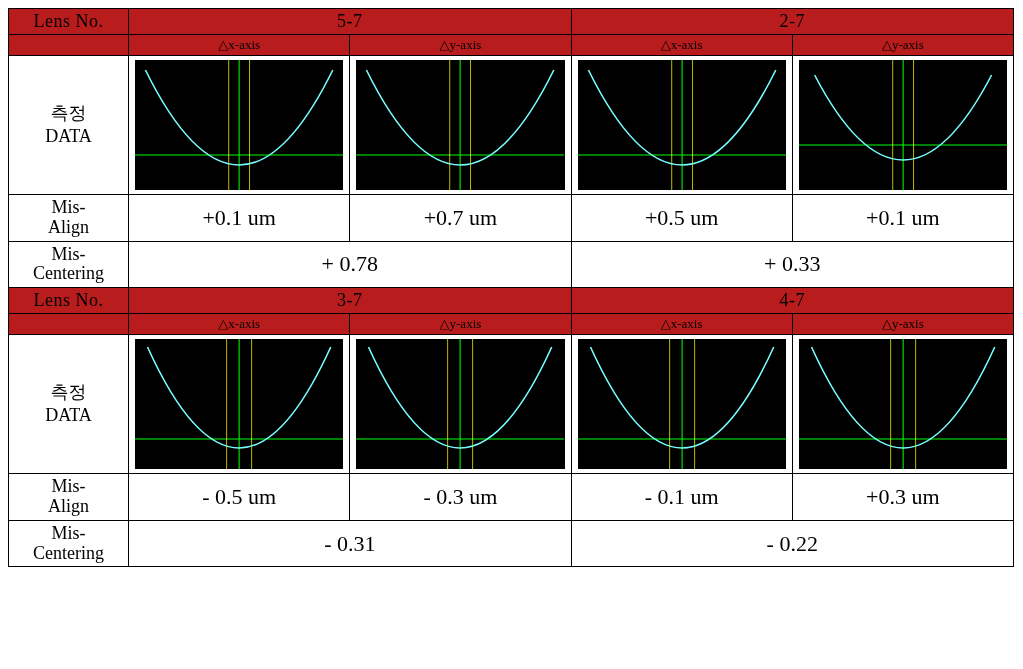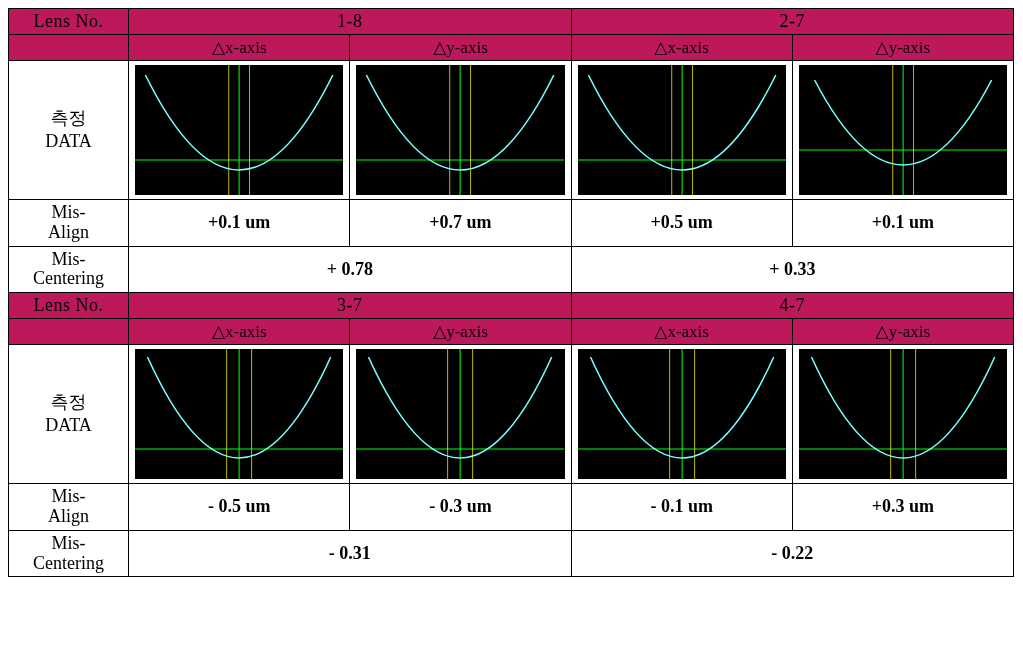--- a/index.html
+++ b/index.html
@@ -17,26 +17,26 @@
   }
   td, th {
     border: 1px solid #000;
     padding: 2px 4px;
     text-align: center;
     vertical-align: middle;
     font-size: 18px;
     font-weight: normal;
     color: #000;
   }
-  .grey { background: #be185d; }
-  .axis-cell { font-size: 17px; }
+  .grey { background: #b91c1c; }
+  .axis-cell { font-size: 13px; }
   .lensno { font-size: 18px; letter-spacing: 0.5px; }
   .data-label { line-height: 1.3; }
   .mis { line-height: 1.1; padding-top:3px; padding-bottom:3px;}
-  .val { font-size: 18px; font-weight: bold; }
+  .val { font-size: 22px; }
   .thumb-cell { padding: 4px 6px; }
   .thumb {
     width: 100%;
     height: 130px;
     background: #000;
     position: relative;
     overflow: hidden;
   }
   .thumb svg { width: 100%; height: 100%; display:block; }
 </style>
@@ -48,21 +48,21 @@
     <col style="width:120px">
     <col style="width:221px">
     <col style="width:221px">
     <col style="width:221px">
     <col style="width:221px">
   </colgroup>
 
   <tbody>
       <tr>
     <td class="grey lensno">Lens No.</td>
-    <td class="grey lensno" colspan="2">1-8</td>
+    <td class="grey lensno" colspan="2">5-7</td>
     <td class="grey lensno" colspan="2">2-7</td>
   </tr>
   <tr>
     <td class="grey"></td>
     <td class="grey axis-cell">△x-axis</td>
     <td class="grey axis-cell">△y-axis</td>
     <td class="grey axis-cell">△x-axis</td>
     <td class="grey axis-cell">△y-axis</td>
   </tr>
   <tr>

